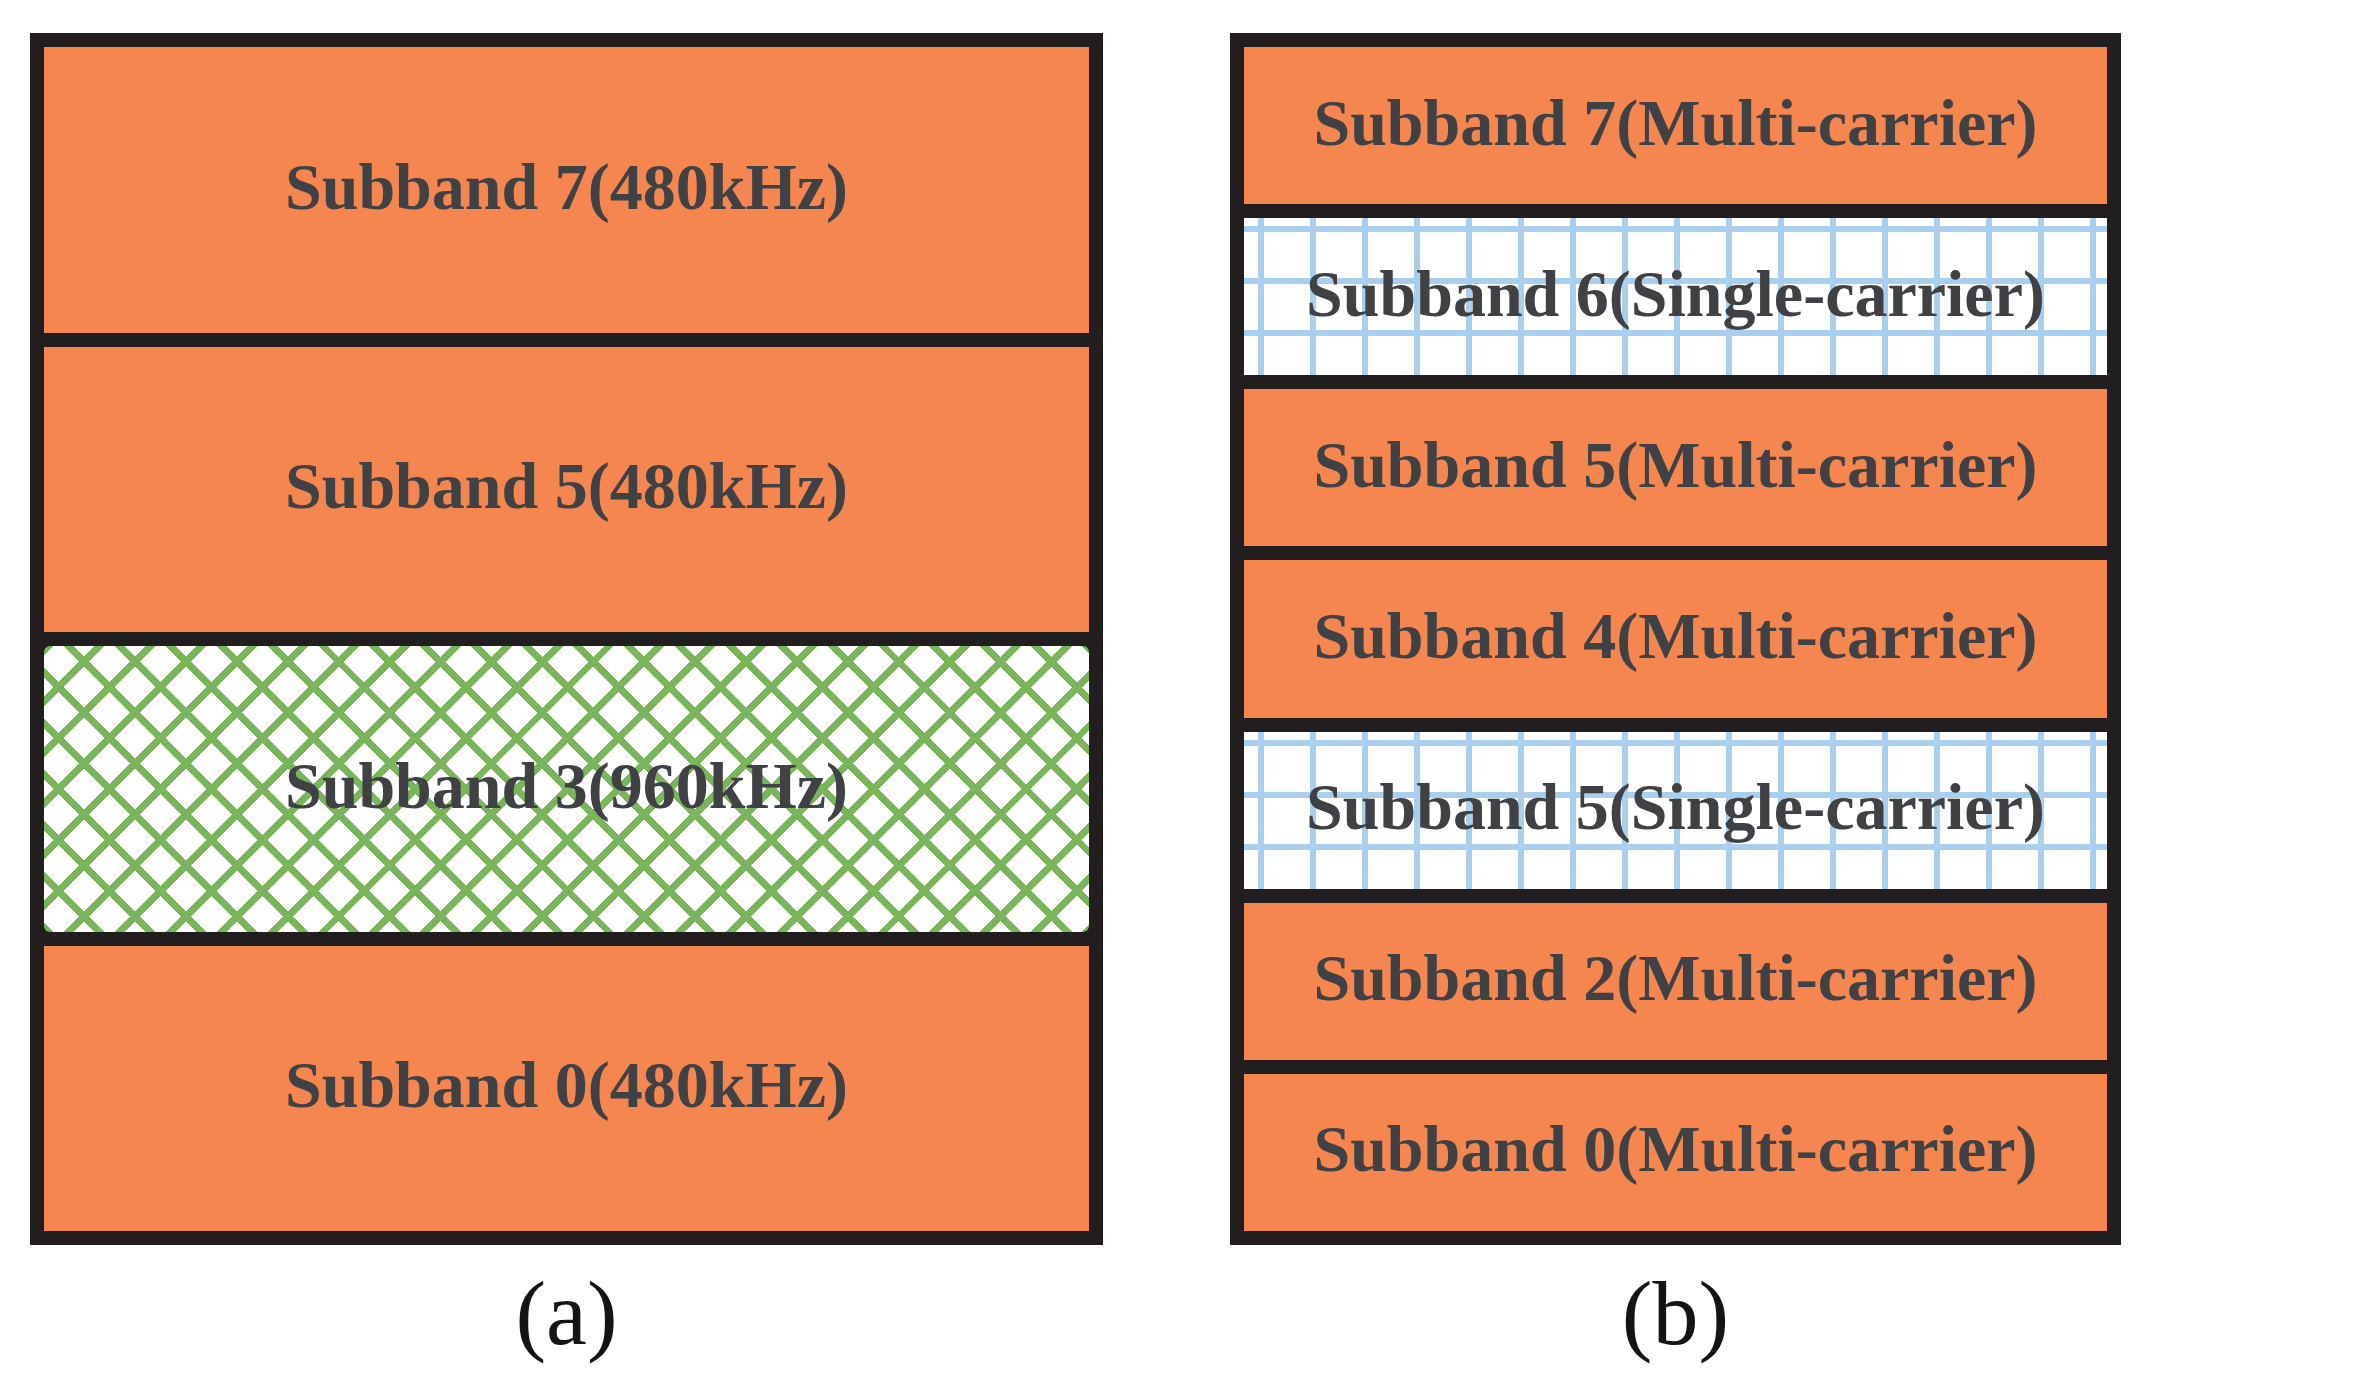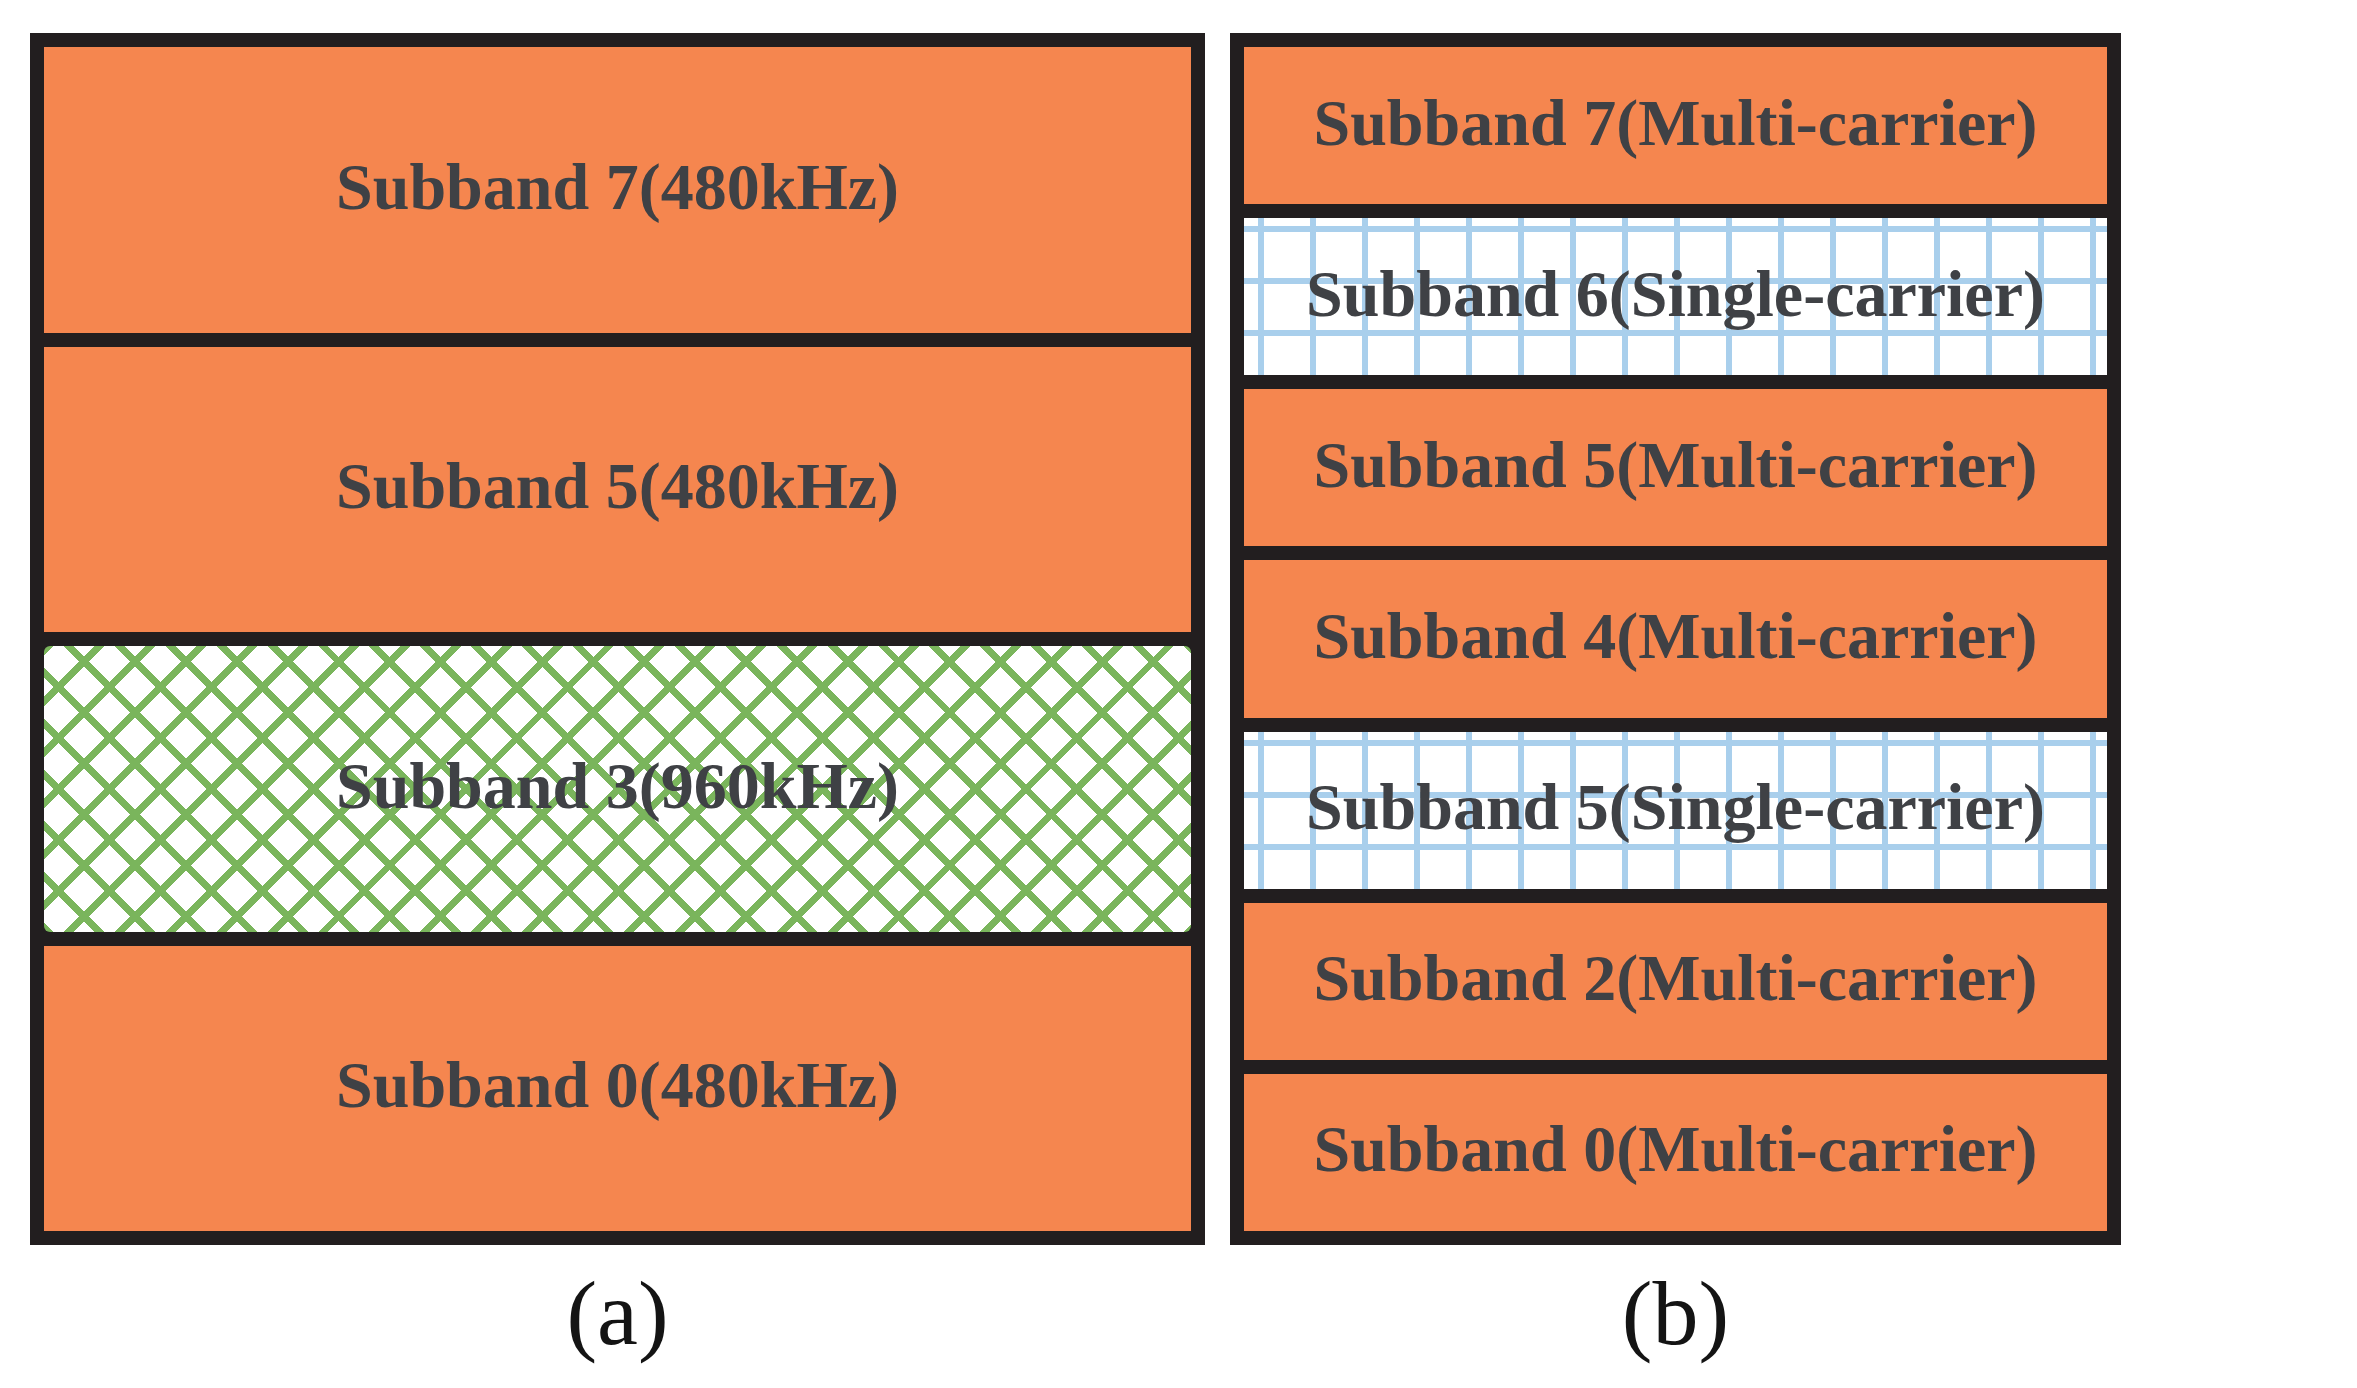--- a/index.html
+++ b/index.html
@@ -11,21 +11,21 @@
     overflow: hidden;
     font-family: "Liberation Serif", "DejaVu Serif", serif;
   }
   .figure {
     position: relative;
     width: 2357px;
     height: 1388px;
     background: #FFFFFF;
   }
   .panel-col { position: absolute; top: 33px; }
-  .panel-col.panel-a { left: 30px;  width: 1175px; }
+  .panel-col.panel-a { left: 30px;  width: 1073px; }
   .panel-col.panel-b { left: 1230px; width: 891px; }
 
   
   .stack {
     box-sizing: border-box;
     height: 1212px;
     background: #221E1F;
     padding: 14px;
     display: flex;
     flex-direction: column;

